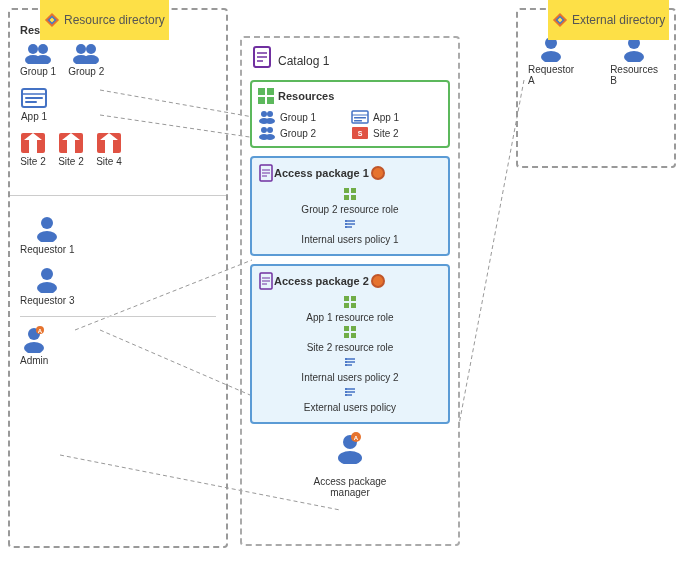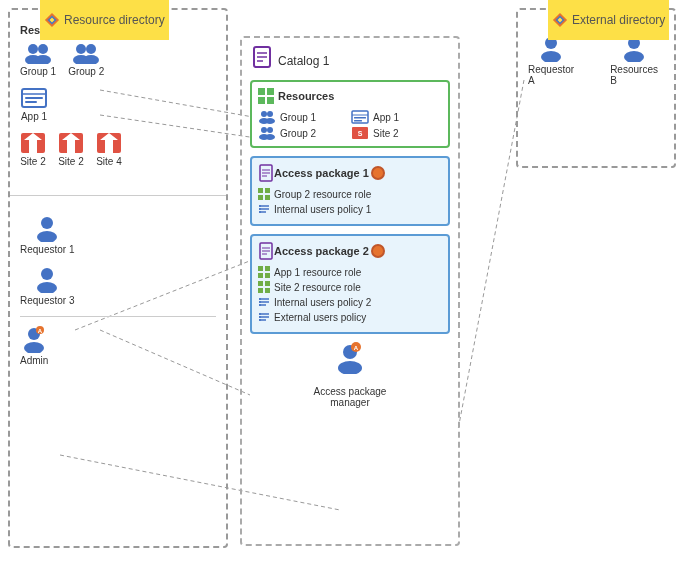--- a/index.html
+++ b/index.html
@@ -146,20 +146,21 @@
       margin-bottom: 6px;
     }
 
     .ap-item {
       display: flex;
       align-items: center;
       gap: 4px;
       font-size: 10px;
       color: #333;
       margin-bottom: 3px;
+      flex-direction: column;
     }
 
     
     .catalog-header {
       display: flex;
       align-items: flex-end;
       gap: 6px;
       padding: 8px 10px 4px 10px;
       font-size: 12px;
       font-weight: 400;

